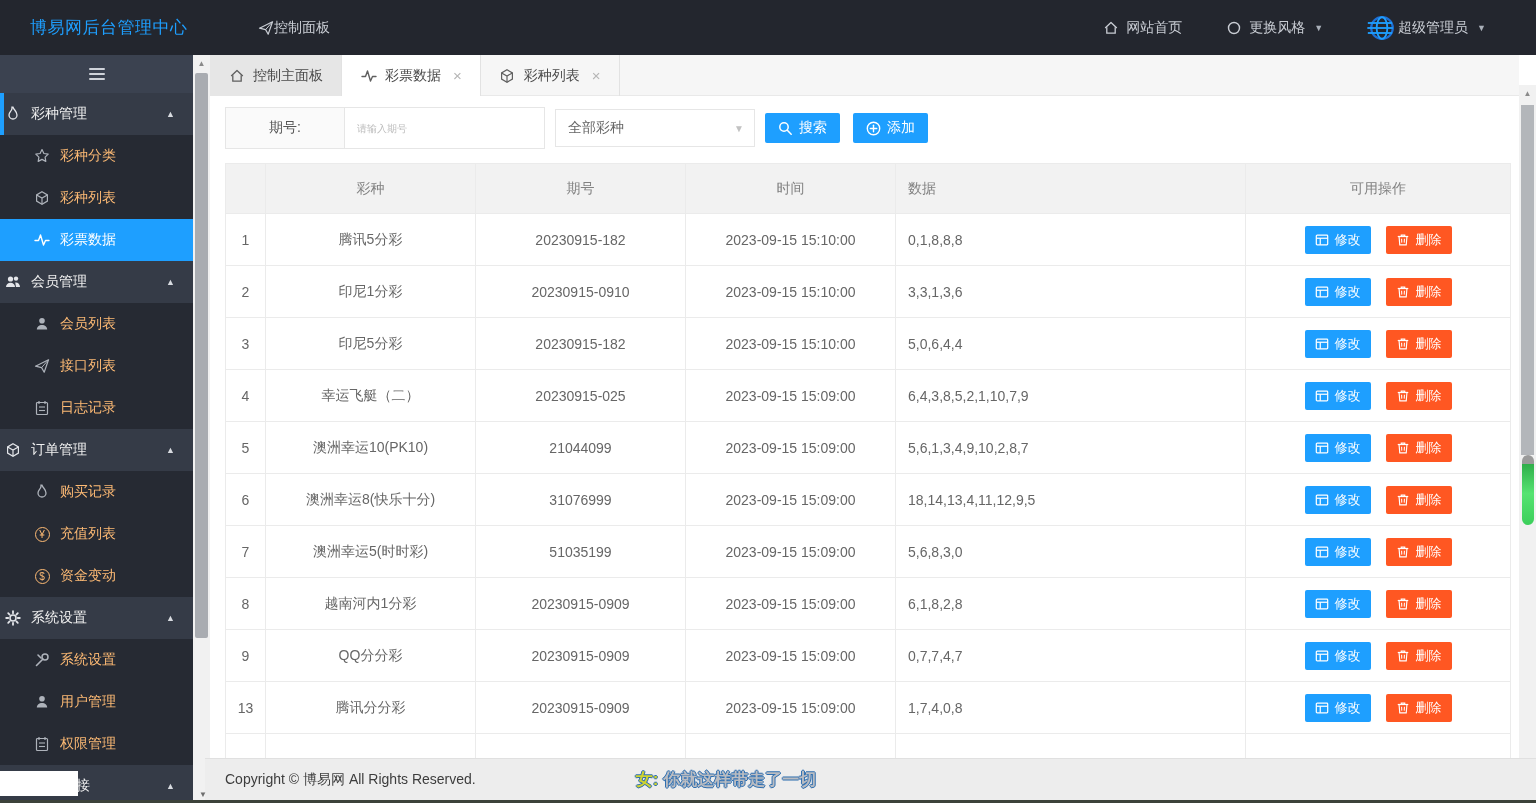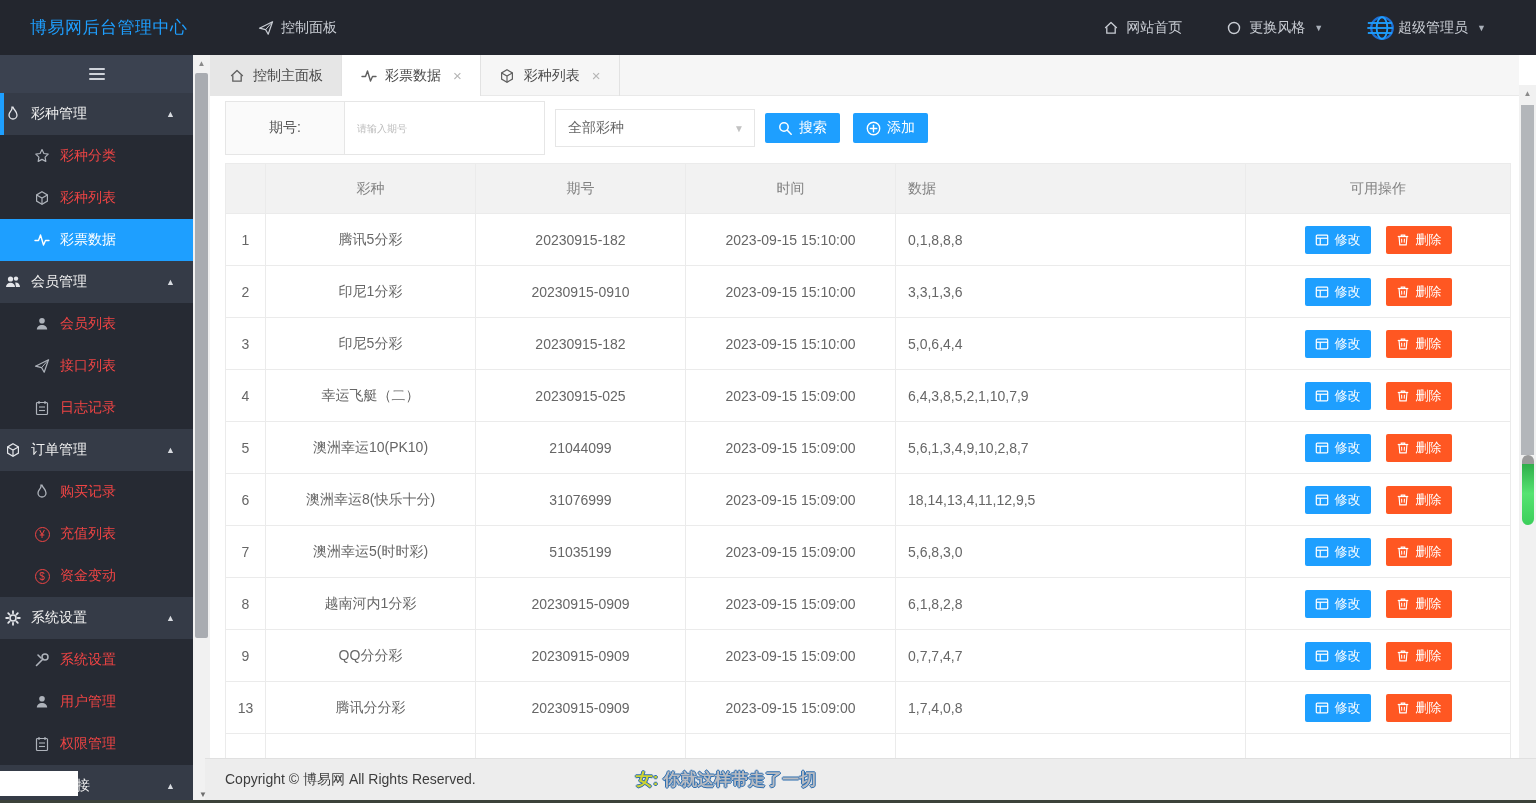--- a/index.html
+++ b/index.html
@@ -4,32 +4,32 @@
 <style>
   * { margin:0; padding:0; box-sizing:border-box; }
   html,body { width:1536px; height:803px; overflow:hidden; }
   body { font-family:"Liberation Sans","DejaVu Sans",sans-serif; font-size:14px; background:#fff; position:relative; }
   #app { position:absolute; inset:0; }
 
   
   .top-header { position:absolute; left:0; top:0; width:1536px; height:55px; background:#23262e; display:flex; align-items:center; z-index:5; }
   .logo { width:240px; padding-left:30px; color:#1e9fff; font-size:17px; letter-spacing:.5px; cursor:pointer; }
   .hnav { display:flex; align-items:center; color:#c9cdd4; }
-  .hnav-item { display:flex; align-items:center; gap:7px; padding:0 18px; height:39px; cursor:pointer; }
+  .hnav-item { display:flex; align-items:center; padding:0 18px; height:39px; cursor:pointer; }
   .hright { margin-left:auto; display:flex; align-items:center; color:#c9cdd4; padding-right:28px; }
   .hright-item { display:flex; align-items:center; gap:7px; padding:0 22px; height:55px; cursor:pointer;text-align:center; }
   .caret-down { font-size:9px; color:#aab0b9; margin-left:2px; }
   .avatar { width:30px; height:30px; margin-right:-6px; }
 
   
   .sidebar { position:absolute; left:0; top:55px; width:193px; height:748px; background:#262a33; overflow:hidden; z-index:2; }
   .burger { height:38px; background:#3b4250; display:flex; align-items:center; justify-content:center; cursor:pointer; }
   .menu-item { height:42px; display:flex; align-items:center; position:relative; cursor:pointer; }
   .menu-item.group { background:#353b47; color:#f0f0f0; padding-left:4px; }
-  .menu-item.child { background:#262a33; color:#ef4444; padding-left:33px; }
+  .menu-item.child { background:#262a33; color:#fdba74; padding-left:33px; }
   .menu-item.active { background:#1e9fff; color:#fff; }
   .menu-item .mi-icon { width:18px; height:16px; margin-right:9px; display:inline-flex; align-items:center; justify-content:center; flex:0 0 18px; }
   .menu-item .caret-up { position:absolute; right:18px; font-size:9px; color:#d8dbe0; }
   .menu-item.group .indicator { position:absolute; left:0; top:0; width:4px; height:100%; background:#1e9fff; }
   .cicon { display:inline-flex; width:15px; height:15px; border:1px solid currentColor; border-radius:50%; font-size:10px; align-items:center; justify-content:center; }
 
   
   .vscroll-left { position:absolute; left:193px; top:55px; width:17px; height:748px; background:#f1f1f1; z-index:3; }
   .vscroll-left .arr { position:absolute; left:0; width:17px; height:14px; color:#8a8a8a; font-size:8px; text-align:center; line-height:14px; cursor:pointer; }
   .vscroll-left .thumb { position:absolute; left:2px; top:18px; width:13px; height:565px; background:#a9acb1; border-radius:2px; cursor:pointer; }
@@ -38,21 +38,21 @@
   .tabbar { position:absolute; left:210px; top:55px; width:1309px; height:41px; background:#f6f6f6; display:flex; border-bottom:1px solid #e9e9e9; z-index:2; }
   .tab { display:flex; align-items:center; gap:8px; padding:0 18px; height:41px; color:#4a4a4a; border-right:1px solid #e2e2e2; cursor:pointer; }
   .tab.dim { background:#e6e6e6; }
   .tab.active { background:#ffffff; }
   .tab .tab-close { color:#b5b5b5; font-size:15px; margin-left:4px; cursor:pointer; }
   .tab .ti { display:inline-flex; width:17px; height:16px; align-items:center; justify-content:center; color:#5f5f5f; }
 
   
   .main { position:absolute; left:210px; top:97px; width:1309px; height:661px; background:#fff; overflow:hidden; z-index:1; }
   .filter { display:flex; align-items:center; margin:12px 0 16px 15px; height:38px; }
-  .igroup { display:flex; height:54px; border:1px solid #e6e6e6; }
+  .igroup { display:flex; height:42px; border:1px solid #e6e6e6; }
   .ilabel { width:119px; background:#fafafa; border-right:1px solid #e6e6e6; display:flex; align-items:center; justify-content:center; color:#555; }
   .igroup input { width:199px; border:none; outline:none; padding:0 12px; font-size:10px; color:#333; font-family:inherit; }
   .igroup input::placeholder { color:#bdbdbd; }
   .select { width:200px; height:38px; border:1px solid #e6e6e6; margin-left:10px; display:flex; align-items:center; padding:8px 12px; color:#666; position:relative; cursor:pointer; background:#fff; }
   .select .sel-caret { position:absolute; right:10px; font-size:10px; color:#c2c2c2; }
   .btn { display:inline-flex; align-items:center; justify-content:center; gap:6px; height:30px; padding:0 13px; border:none; border-radius:2px; color:#fff; font-size:14px; cursor:pointer; font-family:inherit; }
   .btn.blue { background:#1e9fff; }
   .btn.search { margin-left:10px; }
   .btn.add { margin-left:13px; }
 

